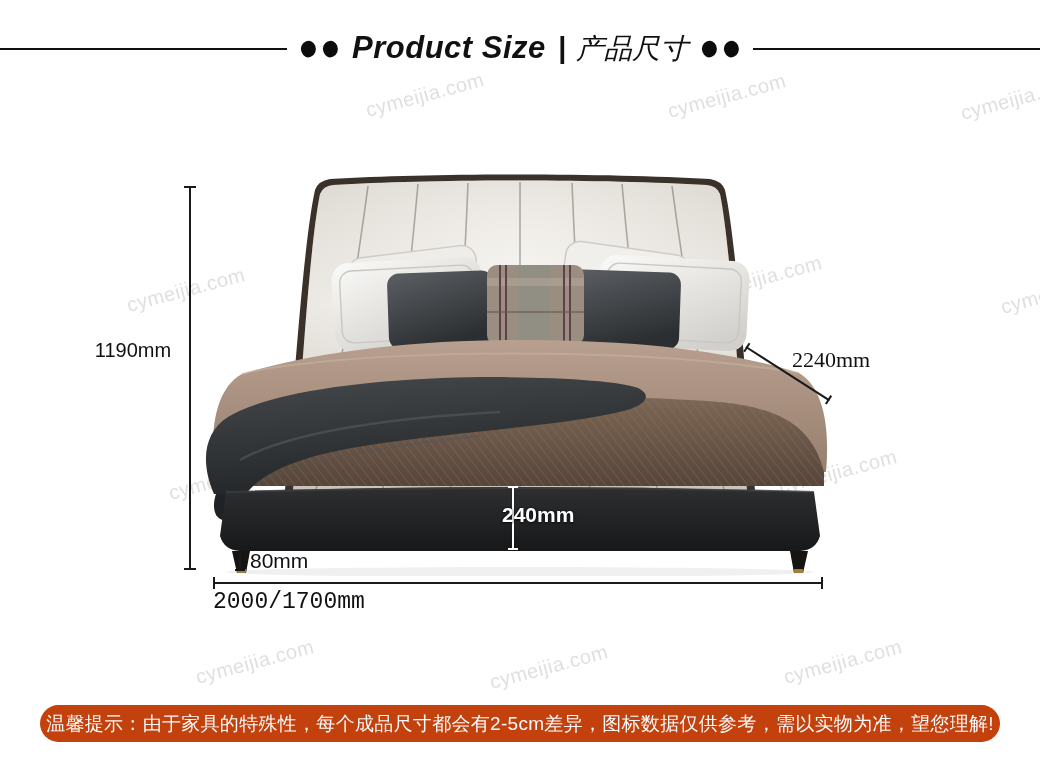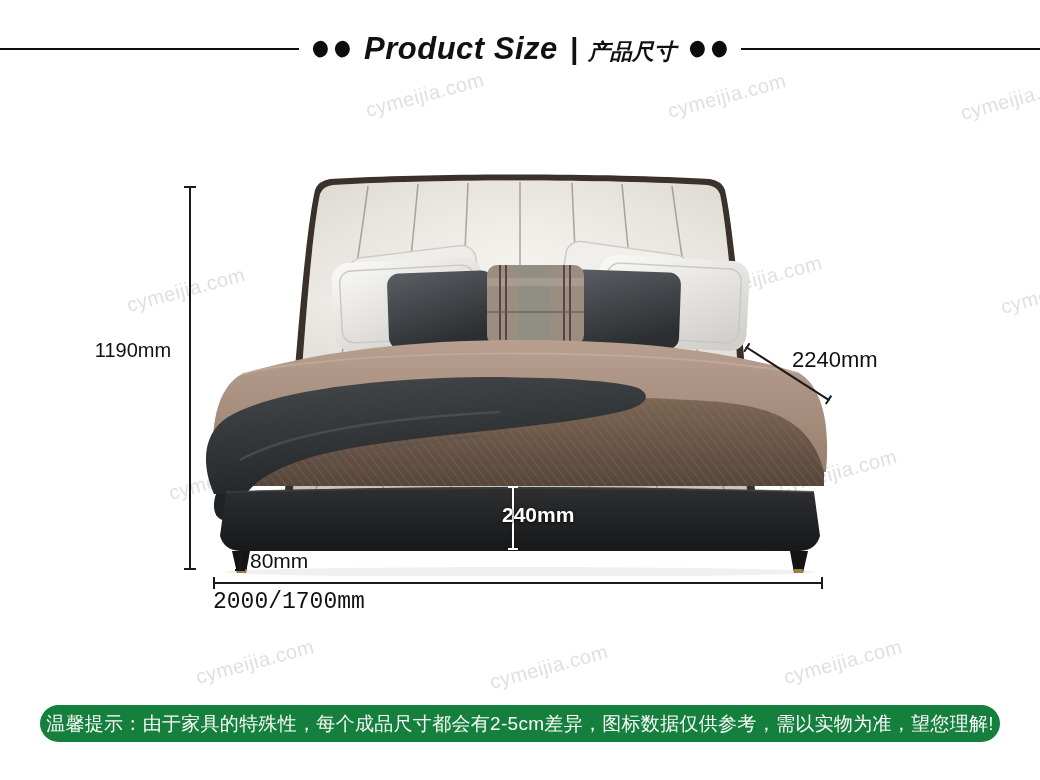--- a/index.html
+++ b/index.html
@@ -15,21 +15,21 @@
   .title-rule{flex:1;height:2px;background:#101010;}
   .dots{display:flex;align-items:center;gap:7px;margin:0 14px;}
   .dot{
     width:15px;height:16px;background:#0c0c0c;display:inline-block;
     border-radius:54% 46% 58% 42% / 52% 48% 58% 42%;
     transform:rotate(-22deg);
   }
   .title-text{display:flex;align-items:baseline;white-space:nowrap;}
   .title-en{font-size:31px;font-weight:800;font-style:italic;letter-spacing:.5px;}
   .title-sep{font-size:29px;font-weight:700;font-style:italic;margin:0 10px 0 12px;}
-  .title-cn{font-size:22px;font-weight:700;font-style:italic;}
+  .title-cn{font-size:28px;font-weight:400;font-style:italic;}
   
   .wm{
     position:absolute;font-size:20px;color:#cdcdcd;opacity:.62;white-space:nowrap;
     transform:translate(-50%,-50%) rotate(-15deg);pointer-events:none;letter-spacing:.5px;
   }
   
   .bed-wrap{position:absolute;left:200px;top:160px;width:640px;height:416px;}
   
   .dim-line{position:absolute;background:#1a1a1a;}
   .dim-v{width:2px;}
@@ -46,27 +46,27 @@
   .dim-diag::before{left:0;} .dim-diag::after{right:0;}
   .dim-small-v{width:2px;}
   .dim-small-v::before,.dim-small-v::after{content:"";position:absolute;left:-4px;width:10px;height:2px;background:#141414;}
   .dim-small-v::before{top:0;} .dim-small-v::after{bottom:0;}
   .dim-white-v{width:2px;background:#ffffff;box-shadow:0 0 2px rgba(0,0,0,.35);}
   .dim-white-v::before,.dim-white-v::after{content:"";position:absolute;left:-4px;width:10px;height:2px;background:#ffffff;}
   .dim-white-v::before{top:0;} .dim-white-v::after{bottom:0;}
   .dim-label{position:absolute;font-size:20px;font-weight:500;color:#111;white-space:nowrap;}
   .lbl-height{left:84px;top:339px;width:98px;text-align:center;}
   .lbl-width{left:213px;top:589px;width:610px;text-align:left;font-size:23px;font-family:Liberation Mono, monospace;}
-  .lbl-depth{left:792px;top:347px;font-size:22px;}
+  .lbl-depth{left:792px;top:347px;font-size:22px;font-family:Liberation Serif, serif;}
   .lbl-frame{left:502px;top:503px;font-size:21px;font-weight:700;color:#fff;
              text-shadow:0 0 3px rgba(0,0,0,.65),0 1px 2px rgba(0,0,0,.55);}
   .lbl-leg{left:250px;top:549px;font-size:21px;}
   
   .notice{
-    position:absolute;left:40px;top:705px;width:960px;height:37px;background:#15803d;
+    position:absolute;left:40px;top:705px;width:960px;height:37px;background:#c2410c;
     border-radius:19px;display:flex;align-items:center;justify-content:center;
     color:#fafafa;font-size:19px;letter-spacing:.3px;white-space:nowrap;
   }
 </style>
 </head>
 <body>
 
 <div class="stage">
 
   <div class="title-bar">

